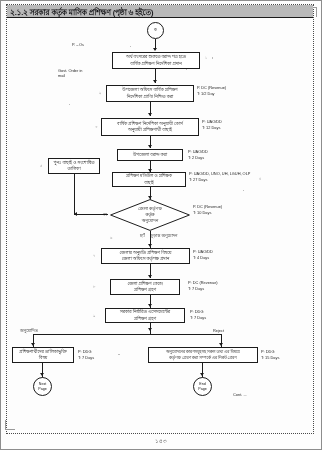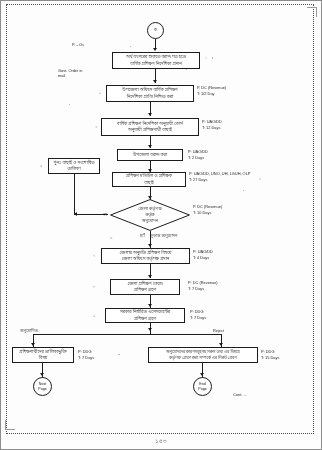--- a/index.html
+++ b/index.html
@@ -80,20 +80,23 @@
 </head>
 <body>
 
 <div id="page">
 
   <div class="scan-edge"></div>
   <div class="page-border"></div>
   <div class="crop tr"></div>
   <div class="crop bl"></div>
 
+  <div class="title-bar">
+    <div class="tt">২.১.২ সরকার কর্তৃক মাসিক প্রশিক্ষণ (পৃষ্ঠা ৬ হইতে)</div>
+  </div>
 
   <div class="term" style="left:147px;top:22px;width:17px;height:17px;">
     <span class="ln" style="font-size:4.2px;">ক</span>
   </div>
   <div class="vline" style="left:155px;top:39px;height:11px;"></div>
   <div class="arrow" style="left:153px;top:48px;"></div>
 
   <div class="node" style="left:112px;top:52px;width:88px;height:17px;">
     <span class="ln">অর্থ বৎসরের শুরুতে বরাদ্দ পত্র হতে</span>
     <span class="ln">বার্ষিক প্রশিক্ষণ নির্দেশিকা প্রদান</span>

